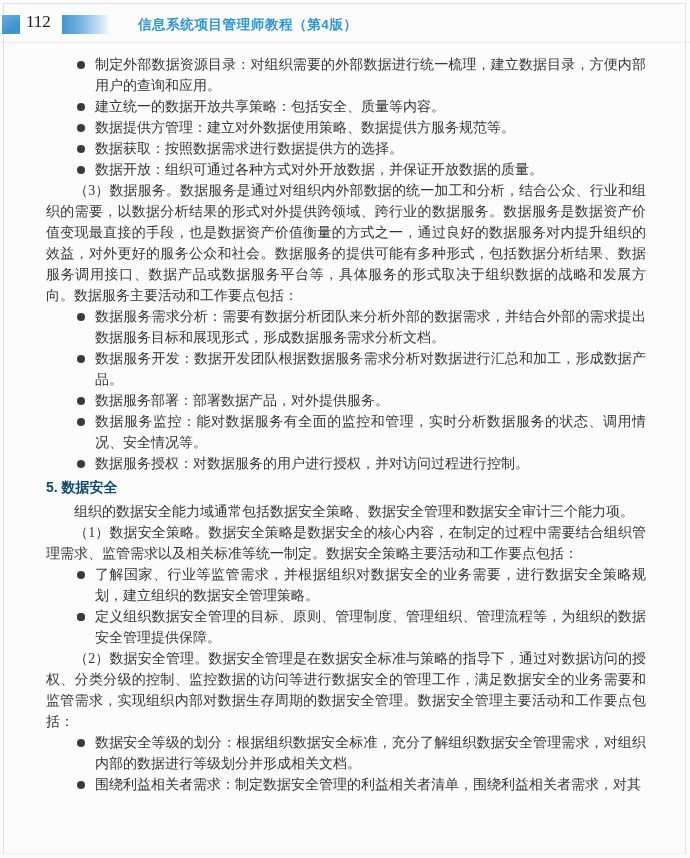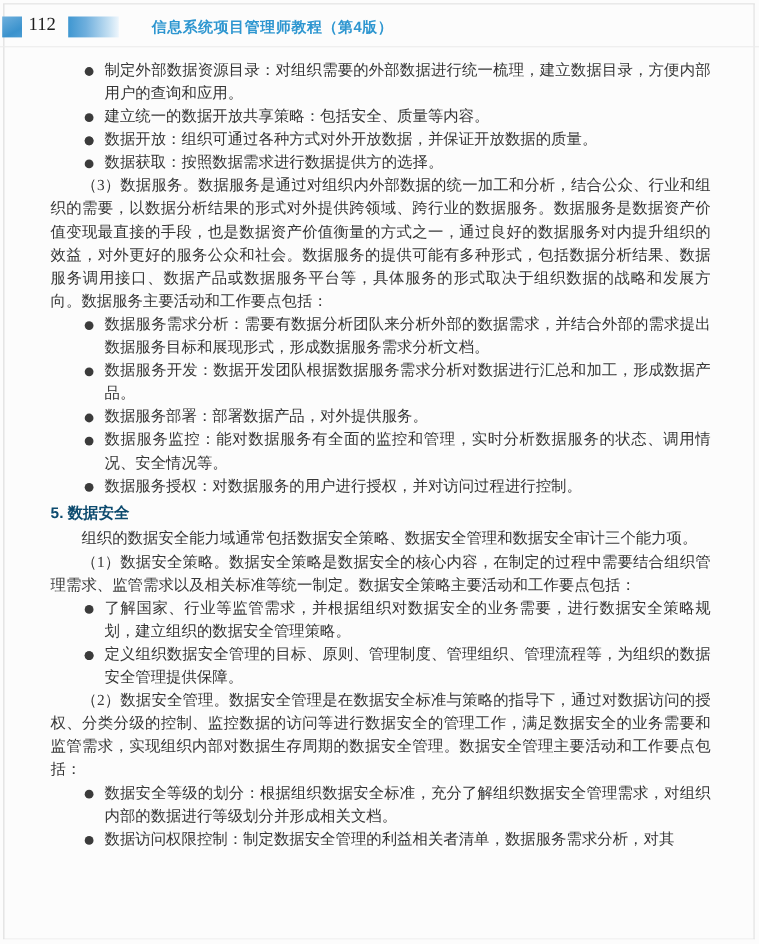--- a/index.html
+++ b/index.html
@@ -111,23 +111,23 @@
   <div class="grad-bar"></div>
   <div class="book-title">信息系统项目管理师教程（第4版）</div>
 </header>
 <div class="header-rule"></div>
 
 <main class="content">
 
   <ul class="bullets">
     <li><span class="dot"></span><span>制定外部数据资源目录：对组织需要的外部数据进行统一梳理，建立数据目录，方便内部用户的查询和应用。</span></li>
     <li><span class="dot"></span><span>建立统一的数据开放共享策略：包括安全、质量等内容。</span></li>
-    <li><span class="dot"></span></li>
+    <li><span class="dot"></span><span>数据提供方管理：建立对外数据使用策略、数据提供方服务规范等。</span></li>
+    <li><span class="dot"></span><span>数据获取：按照数据需求进行数据提供方的选择。</span></li>
     <li><span class="dot"></span><span>数据开放：组织可通过各种方式对外开放数据，并保证开放数据的质量。</span></li>
-    <li><span class="dot"></span><span>数据获取：按照数据需求进行数据提供方的选择。</span></li>
   </ul>
 
   <p class="para">（3）数据服务。数据服务是通过对组织内外部数据的统一加工和分析，结合公众、行业和组织的需要，以数据分析结果的形式对外提供跨领域、跨行业的数据服务。数据服务是数据资产价值变现最直接的手段，也是数据资产价值衡量的方式之一，通过良好的数据服务对内提升组织的效益，对外更好的服务公众和社会。数据服务的提供可能有多种形式，包括数据分析结果、数据服务调用接口、数据产品或数据服务平台等，具体服务的形式取决于组织数据的战略和发展方向。数据服务主要活动和工作要点包括：</p>
 
   <ul class="bullets">
     <li><span class="dot"></span><span>数据服务需求分析：需要有数据分析团队来分析外部的数据需求，并结合外部的需求提出数据服务目标和展现形式，形成数据服务需求分析文档。</span></li>
     <li><span class="dot"></span><span>数据服务开发：数据开发团队根据数据服务需求分析对数据进行汇总和加工，形成数据产品。</span></li>
     <li><span class="dot"></span><span>数据服务部署：部署数据产品，对外提供服务。</span></li>
     <li><span class="dot"></span><span>数据服务监控：能对数据服务有全面的监控和管理，实时分析数据服务的状态、调用情况、安全情况等。</span></li>
     <li><span class="dot"></span><span>数据服务授权：对数据服务的用户进行授权，并对访问过程进行控制。</span></li>
@@ -141,16 +141,16 @@
   <ul class="bullets">
     <li><span class="dot"></span><span>了解国家、行业等监管需求，并根据组织对数据安全的业务需要，进行数据安全策略规划，建立组织的数据安全管理策略。</span></li>
     <li><span class="dot"></span></li>
     <li><span class="dot"></span><span>定义组织数据安全管理的目标、原则、管理制度、管理组织、管理流程等，为组织的数据安全管理提供保障。</span></li>
   </ul>
 
   <p class="para">（2）数据安全管理。数据安全管理是在数据安全标准与策略的指导下，通过对数据访问的授权、分类分级的控制、监控数据的访问等进行数据安全的管理工作，满足数据安全的业务需要和监管需求，实现组织内部对数据生存周期的数据安全管理。数据安全管理主要活动和工作要点包括：</p>
 
   <ul class="bullets">
     <li><span class="dot"></span><span>数据安全等级的划分：根据组织数据安全标准，充分了解组织数据安全管理需求，对组织内部的数据进行等级划分并形成相关文档。</span></li>
-    <li><span class="dot"></span><span>数据访问权限控制：制定数据安全管理的利益相关者清单，数据服务需求分析，对其</span></li>
+    <li><span class="dot"></span><span>围绕利益相关者需求：制定数据安全管理的利益相关者清单，围绕利益相关者需求，对其</span></li>
   </ul>
 
 </main>
 
 </body></html>

